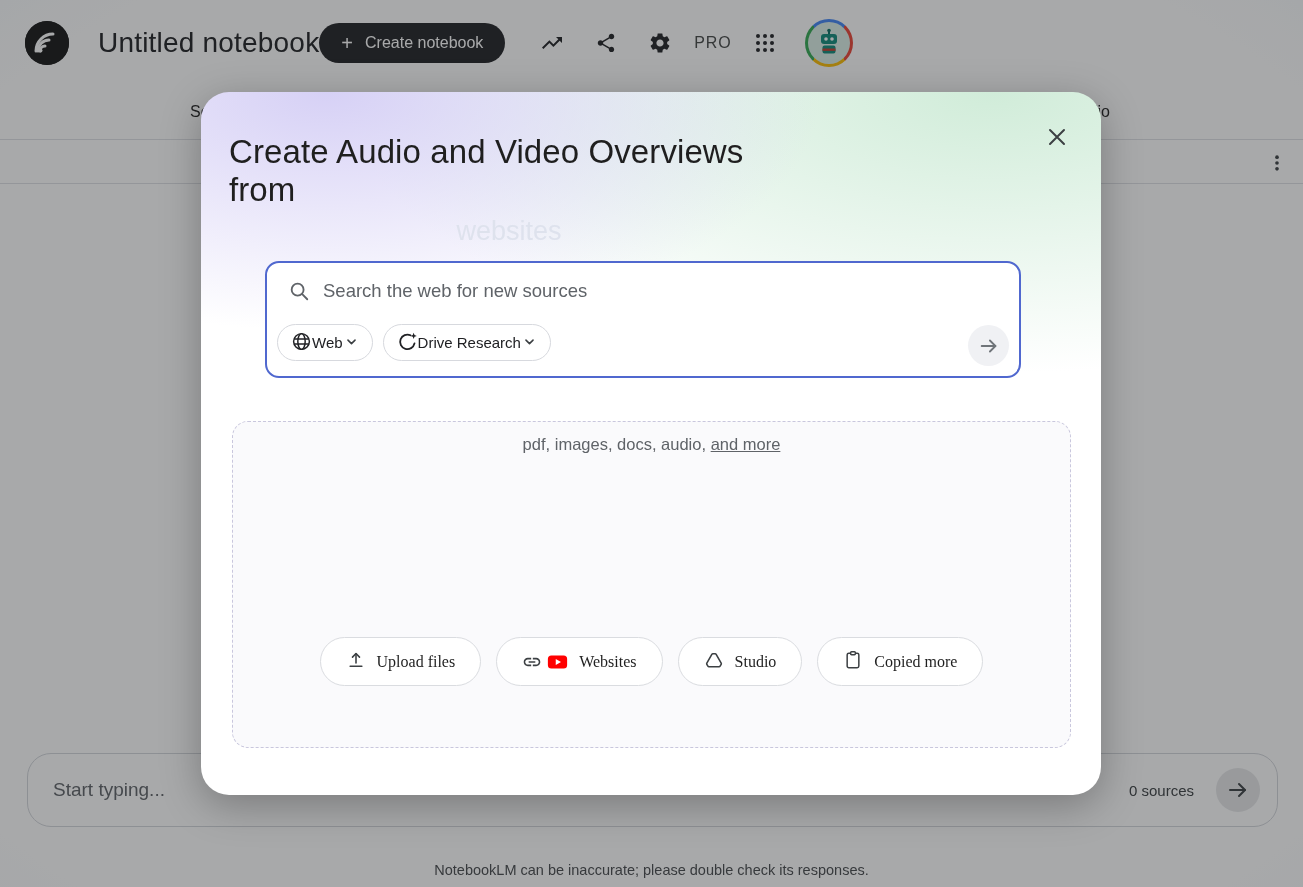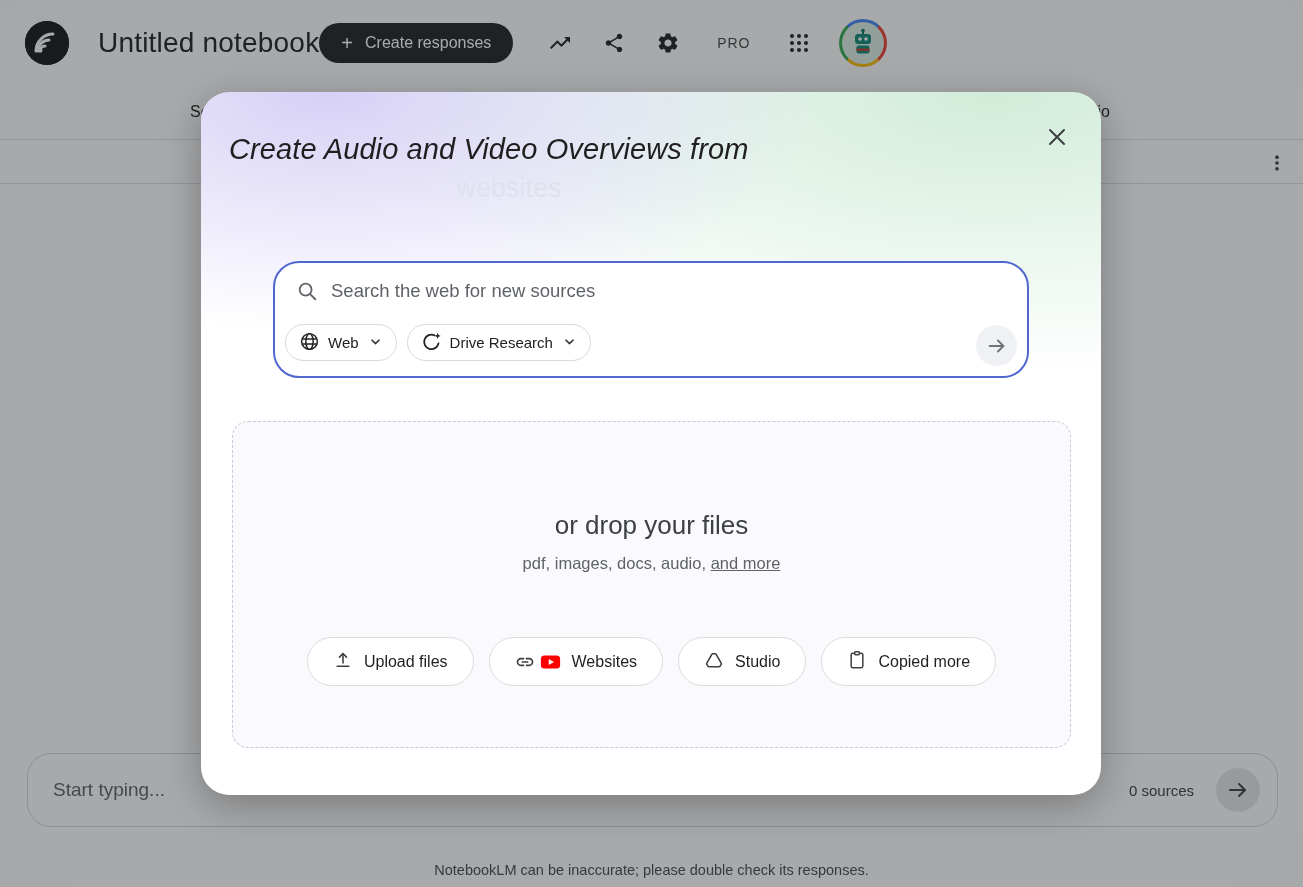--- a/index.html
+++ b/index.html
@@ -17,21 +17,21 @@
   .logo { width:44px; height:44px; border-radius:50%; background:#161616;
     display:flex; align-items:center; justify-content:center; cursor:pointer; }
   .nb-title { font-size:28px; color:#202124; letter-spacing:.2px; }
   .topbar-right { display:flex; align-items:center; }
   .create-btn { display:flex; align-items:center; gap:12px; height:40px; padding:0 22px;
     background:#202124; color:#fff; border:none; border-radius:20px; font-size:16px;
     font-family:inherit; cursor:pointer; margin-right:20px; }
   .create-btn .plus { font-size:20px; font-weight:400; line-height:1; }
   .icon-btn { width:24px; height:24px; color:#202124; margin:0 15px; cursor:pointer;
     display:inline-flex; align-items:center; justify-content:center; }
-  .pro-badge { font-size:14px; color:#444746; letter-spacing:.8px; margin:0 22px; }
+  .pro-badge { font-size:16px; color:#444746; letter-spacing:.8px; margin:0 7px; }
   .avatar { width:48px; height:48px; border-radius:50%; margin-left:13px; padding:3px; cursor:pointer;
     background:conic-gradient(#4285f4 0 12%, #ea4335 12% 38%, #fbbc05 38% 62%, #34a853 62% 88%, #4285f4 88%); }
   .avatar-inner { width:100%; height:100%; border-radius:50%; background:#dcefe7;
     display:flex; align-items:center; justify-content:center; overflow:hidden; }
 
   
   .tabs-row { position:absolute; top:86px; left:0; right:0; height:54px; border-bottom:1px solid #dfe1e5; }
   .tab-label { position:absolute; top:17px; font-size:16px; color:#1f1f1f; cursor:pointer; white-space:nowrap; }
   .tab-sources { left:190px; }
   .tab-studio { left:1056px; width:54px; text-align:right; }
@@ -58,49 +58,49 @@
   .overlay { position:absolute; inset:0; background:rgba(32,33,36,.39); z-index:40; }
   .modal { position:absolute; left:201px; top:92px; width:900px; height:703px; z-index:50;
     border-radius:28px; box-shadow:0 10px 40px rgba(0,0,0,.28);
     background:
       radial-gradient(55% 34% at 14% 0%, rgba(212,206,245,.95) 0%, rgba(255,255,255,0) 100%),
       radial-gradient(72% 40% at 88% 0%, rgba(206,235,215,.95) 0%, rgba(255,255,255,0) 100%),
       #ffffff; }
   .close { position:absolute; top:31px; right:30px; width:28px; height:28px; border:none; background:transparent;
     color:#3c4043; cursor:pointer; display:flex; align-items:center; justify-content:center; }
   .modal-title-block { position:absolute; left:28px; top:41px; width:560px; }
-  .modal-title { font-size:29px; font-weight:400; color:#1f1f1f; letter-spacing:.1px;font-style:italic; }
+  .modal-title { font-size:33px; font-weight:400; color:#1f1f1f; letter-spacing:.1px; }
   .rotating-word { margin-top:7px; text-align:center; font-size:27px; color:#dee2ed; }
 
-  .search-box { position:absolute; left:72px; top:169px; width:756px; height:117px;
-    background:#fff; border:2px solid #5068cf; border-radius:26px; }
+  .search-box { position:absolute; left:64px; top:169px; width:756px; height:117px;
+    background:#fff; border:2px solid #5068cf; border-radius:14px; }
   .search-row { display:flex; align-items:center; gap:13px; padding:17px 20px 0 21px; }
   .search-icon { width:22px; height:22px; color:#5f6368; flex:none; }
   .search-input { flex:1; border:none; outline:none; font-size:18.5px; color:#202124;
     font-family:inherit; background:transparent; }
   .search-input::placeholder { color:#5f6368; }
   .chips-row { position:absolute; left:10px; bottom:15px; display:flex; gap:10px; }
-  .chip { display:flex; align-items:center; gap:8px; height:37px; padding:0 12px 0 13px;
+  .chip { display:flex; align-items:center; height:37px; padding:0 12px 0 13px;
     background:#fff; border:1px solid #d7d9de; border-radius:19px; font-size:15px; color:#202124;
     font-family:inherit; cursor:pointer; }
   .chip svg { flex:none; }
   .chip .chev { color:#3c4043; }
   .search-submit { position:absolute; right:10px; top:62px; width:41px; height:41px; border-radius:50%;
     border:none; background:#f0f1f4; color:#6f7479; display:flex; align-items:center; justify-content:center;
     cursor:pointer; }
 
   .dropzone { position:absolute; left:31px; top:329px; width:839px; height:327px;
     background:#fafafc; border:1.5px dashed #c9c7dd; border-radius:16px; text-align:center; }
   .dz-heading { margin-top:88px; font-size:26px; color:#3c4043; }
   .dz-sub { margin-top:13px; font-size:16.5px; color:#5f6368; }
   .dz-sub .more { color:#5f6368; text-decoration:underline; cursor:pointer; }
   .dz-buttons { position:absolute; left:0; right:0; bottom:61px; display:flex; justify-content:center; gap:15px; }
   .dz-btn { display:flex; align-items:center; gap:11px; height:49px; padding:0 25px;
     background:#fff; border:1px solid #dadce0; border-radius:25px; font-size:16px; color:#1f1f1f;
-    font-family:Liberation Sans, sans-serif; cursor:pointer; }
+    font-family:Liberation Serif, serif; cursor:pointer; }
   .dz-btn svg { flex:none; color:#3c4043; }
   .yt-pair { display:flex; align-items:center; gap:5px; }
 </style>
 </head>
 <body>
 
 <div class="page">
 
   <header class="topbar">
     <div class="topbar-left">
@@ -113,21 +113,21 @@
             <path d="M11 30 a17 17 0 0 1 17 -17"></path>
           </g>
           <circle cx="15.5" cy="29.5" r="2" fill="#ffffff"></circle>
         </svg>
       </div>
       <div class="nb-title">Untitled notebook</div>
     </div>
     <div class="topbar-right">
       <button class="create-btn">
         <span class="plus">+</span>
-        <span>Create responses</span>
+        <span>Create notebook</span>
       </button>
       <span class="icon-btn">
         <svg width="24" height="24" viewBox="0 0 24 24" fill="currentColor">
             <path d="M16 6l2.29 2.29-4.88 4.88-4-4L2 16.59 3.41 18l6-6 4 4 6.3-6.29L22 12V6z"></path>
           </svg>
       </span>
       <span class="icon-btn">
         <svg width="22" height="22" viewBox="0 0 24 24" fill="currentColor">
             <path d="M18 16.08c-.76 0-1.44.3-1.96.77L8.91 12.7c.05-.23.09-.46.09-.7s-.04-.47-.09-.7l7.05-4.11C16.5 7.69 17.21 8 18 8c1.66 0 3-1.34 3-3s-1.34-3-3-3-3 1.34-3 3c0 .24.04.47.09.7L8.04 9.81C7.5 9.31 6.79 9 6 9c-1.66 0-3 1.34-3 3s1.34 3 3 3c.79 0 1.5-.31 2.04-.81l7.12 4.16c-.05.21-.08.43-.08.65 0 1.61 1.31 2.92 2.92 2.92s2.92-1.31 2.92-2.92-1.31-2.92-2.92-2.92z"></path>
           </svg>
@@ -253,21 +253,20 @@
       </div>
       <button class="search-submit">
         <svg width="22" height="22" viewBox="0 0 24 24" fill="none" stroke="currentColor" stroke-width="2" stroke-linecap="round" stroke-linejoin="round">
           <path d="M4 12h15"></path>
             <path d="M13 6l6 6-6 6"></path>
         </svg>
       </button>
     </div>
 
     <div class="dropzone">
-      <div class="dz-heading">or drop your files</div>
       <div class="dz-sub">
         <span>pdf, images, docs, audio,</span>
         <a class="more">and more</a>
       </div>
       <div class="dz-buttons">
         <button class="dz-btn">
           <span>
             <svg width="20" height="20" viewBox="0 0 24 24" fill="none" stroke="currentColor" stroke-width="1.9" stroke-linecap="round" stroke-linejoin="round">
               <path d="M12 15.5V4.5"></path>
                 <path d="M7.8 8.5L12 4.2l4.2 4.3"></path>

